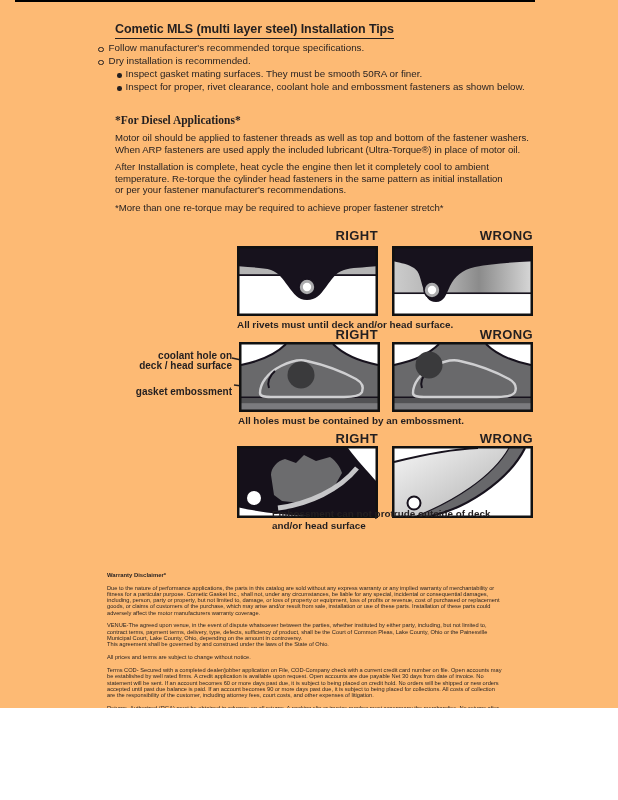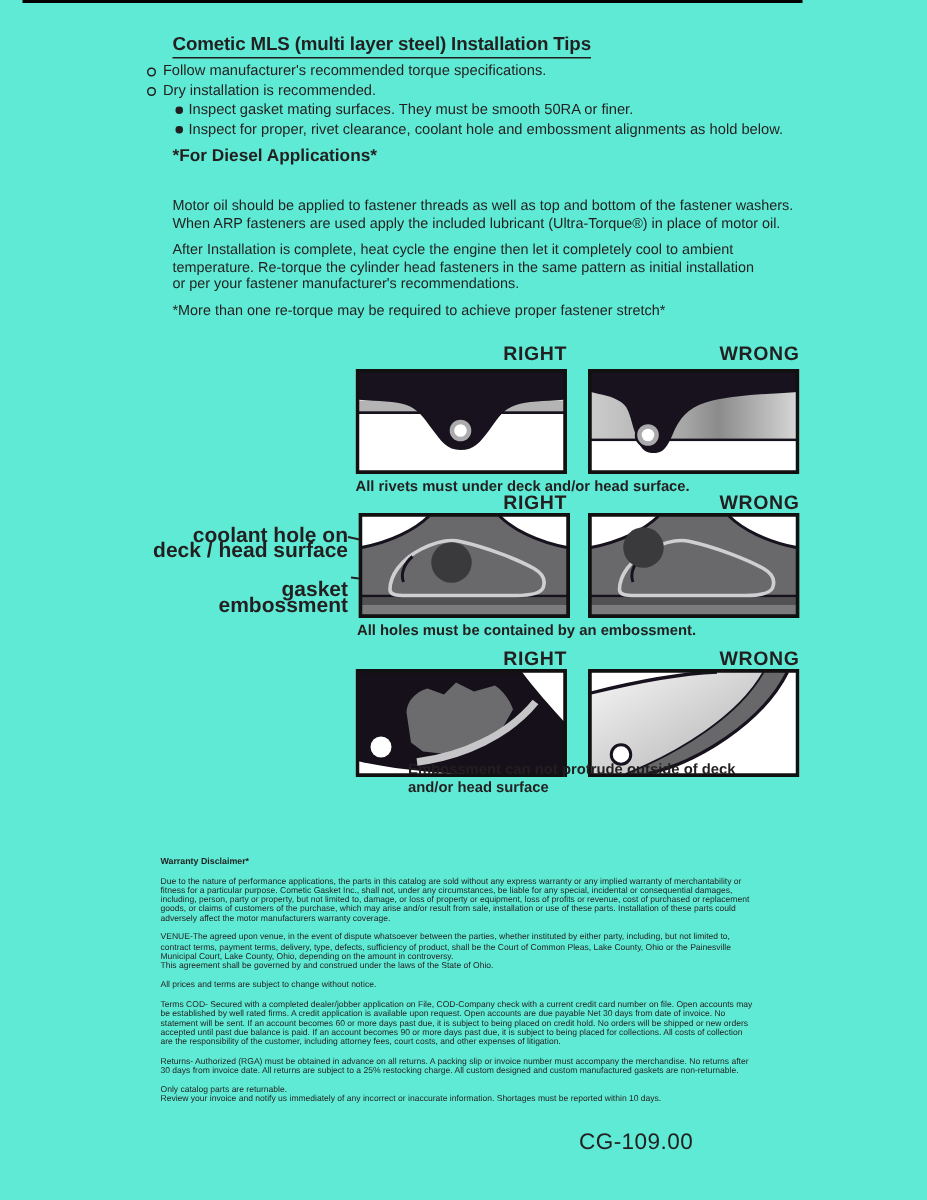--- a/index.html
+++ b/index.html
@@ -1,33 +1,33 @@
 <!DOCTYPE html>
 <html><head>
 <meta charset="utf-8">
 <style>
   html,body{margin:0;padding:0;background:#fff;}
-  .page{position:relative;width:618px;height:800px;background:#5eead4;overflow:hidden;
+  .page{position:relative;width:618px;height:708px;background:#fdba74;overflow:hidden;
         font-family:"Liberation Sans","DejaVu Sans",sans-serif;color:#231f20;}
   .top-rule{position:absolute;left:15px;top:0;width:520px;height:2px;background:#000;}
   .title{position:absolute;left:115px;top:22px;margin:0;font-size:12.5px;font-weight:700;
          letter-spacing:-0.1px;border-bottom:1.6px solid #231f20;padding-bottom:2px;}
   .bullets{position:absolute;left:98px;top:41px;width:475px;font-size:9.8px;line-height:13px;}
-  .b{display:flex;align-items:flex-start;}
+  .b{display:flex;align-items:center;}
   .bm-o{flex:0 0 auto;width:3.6px;height:3.6px;border:1px solid #231f20;border-radius:50%;margin:4px 5px 0 0;}
   .bm-f{flex:0 0 auto;width:4.6px;height:4.6px;background:#231f20;border-radius:50%;margin:4px 4px 0 0;}
   .sub{padding-left:19px;}
   .h2{position:absolute;left:115px;margin:0;font-size:11.5px;font-weight:700;}
   .body{position:absolute;left:115px;width:470px;margin:0;font-size:9.6px;line-height:11.5px;white-space:pre-line;}
   .lbl{position:absolute;width:141px;text-align:right;font-size:13px;font-weight:700;letter-spacing:0.4px;}
   .dbox{position:absolute;width:141px;height:70px;}
   .dbox svg{display:block;}
   .cap{position:absolute;font-size:9.9px;font-weight:700;line-height:11.5px;white-space:pre-line;}
   .ann{position:absolute;left:98px;top:340px;width:134px;text-align:right;
-       font-size:14px;font-weight:700;line-height:10.5px;white-space:pre-line;}
+       font-size:10px;font-weight:700;line-height:10.5px;white-space:pre-line;}
   .ann .ann2{margin-top:5px;}
   .leaders{position:absolute;left:200px;top:352px;}
   .fineprint{position:absolute;left:107px;top:572px;width:408px;}
   .fp-h{font-size:5.9px;font-weight:700;margin:0 0 6.5px 0;}
   .fp{font-size:5.7px;line-height:6.3px;margin:0 0 6.5px 0;white-space:pre-line;}
   .pagenum{position:absolute;left:386px;top:753px;font-size:15px;letter-spacing:0.3px;}
 </style>
 </head>
 <body>
 
@@ -45,25 +45,25 @@
     <div class="b">
       <span class="bm-o"></span>
       <span>Dry installation is recommended.</span>
     </div>
     <div class="b sub">
       <span class="bm-f"></span>
       <span>Inspect gasket mating surfaces.  They must be smooth 50RA or finer.</span>
     </div>
     <div class="b sub">
       <span class="bm-f"></span>
-      <span>Inspect for proper, rivet clearance, coolant hole and embossment alignments as hold below.</span>
-    </div>
-  </div>
-
-  <h2 class="h2" style="top:98px;">*For Diesel Applications*</h2>
+      <span>Inspect for proper, rivet clearance, coolant hole and embossment fasteners as shown below.</span>
+    </div>
+  </div>
+
+  <h2 class="h2" style="top:114px;font-family:Liberation Serif, serif;">*For Diesel Applications*</h2>
   <p class="body" style="top:161px;">After Installation is complete, heat cycle the engine then let it completely cool to ambient
 temperature. Re-torque the cylinder head fasteners in the same pattern as initial installation
 or per your fastener manufacturer's recommendations.</p>
   <p class="body" style="top:132px;">Motor oil should be applied to fastener threads as well as top and bottom of the fastener washers.
 When ARP fasteners are used apply the included lubricant (Ultra-Torque®) in place of motor oil.</p>
   <p class="body" style="top:202px;">*More than one re-torque may be required to achieve proper fastener stretch*</p>
 
   <span class="lbl" style="left:237px;top:228px;">RIGHT</span>
   <span class="lbl" style="left:392px;top:228px;">WRONG</span>
 
@@ -93,21 +93,21 @@
       <rect x="2" y="16" width="137" height="31" fill="url(#g1w)"></rect>
       <rect x="2" y="46.4" width="137" height="1.8" fill="#17121d"></rect>
       <rect x="2" y="48.2" width="137" height="19.8" fill="#ffffff"></rect>
       <path d="M2,2 H139 V15.5 C119,16.5 99,17.5 83,21 C70,24 63,30 58,40 C54,49 52,56 44,56 C36,56 34.5,51 31.5,43 C28,33 28,26 22,22 C16,18 9,17 2,15.5 Z" fill="#17121d"></path>
       <circle cx="40" cy="44" r="8" fill="#ababad" stroke="#17121d" stroke-width="1.6"></circle>
       <circle cx="40" cy="44" r="4.2" fill="#ffffff"></circle>
       <rect x="1.25" y="1.25" width="138.5" height="67.5" fill="none" stroke="#111111" stroke-width="2.5"></rect>
     </svg>
   </div>
 
-  <div class="cap" style="left:237px;top:319px;">All rivets must under deck and/or head surface.</div>
+  <div class="cap" style="left:237px;top:319px;">All rivets must until deck and/or head surface.</div>
 
   <span class="lbl" style="left:237px;top:327px;">RIGHT</span>
   <span class="lbl" style="left:392px;top:327px;">WRONG</span>
 
   <div class="ann">
     <div>coolant hole on
 deck / head surface</div>
     <div class="ann2">gasket embossment</div>
   </div>
 

